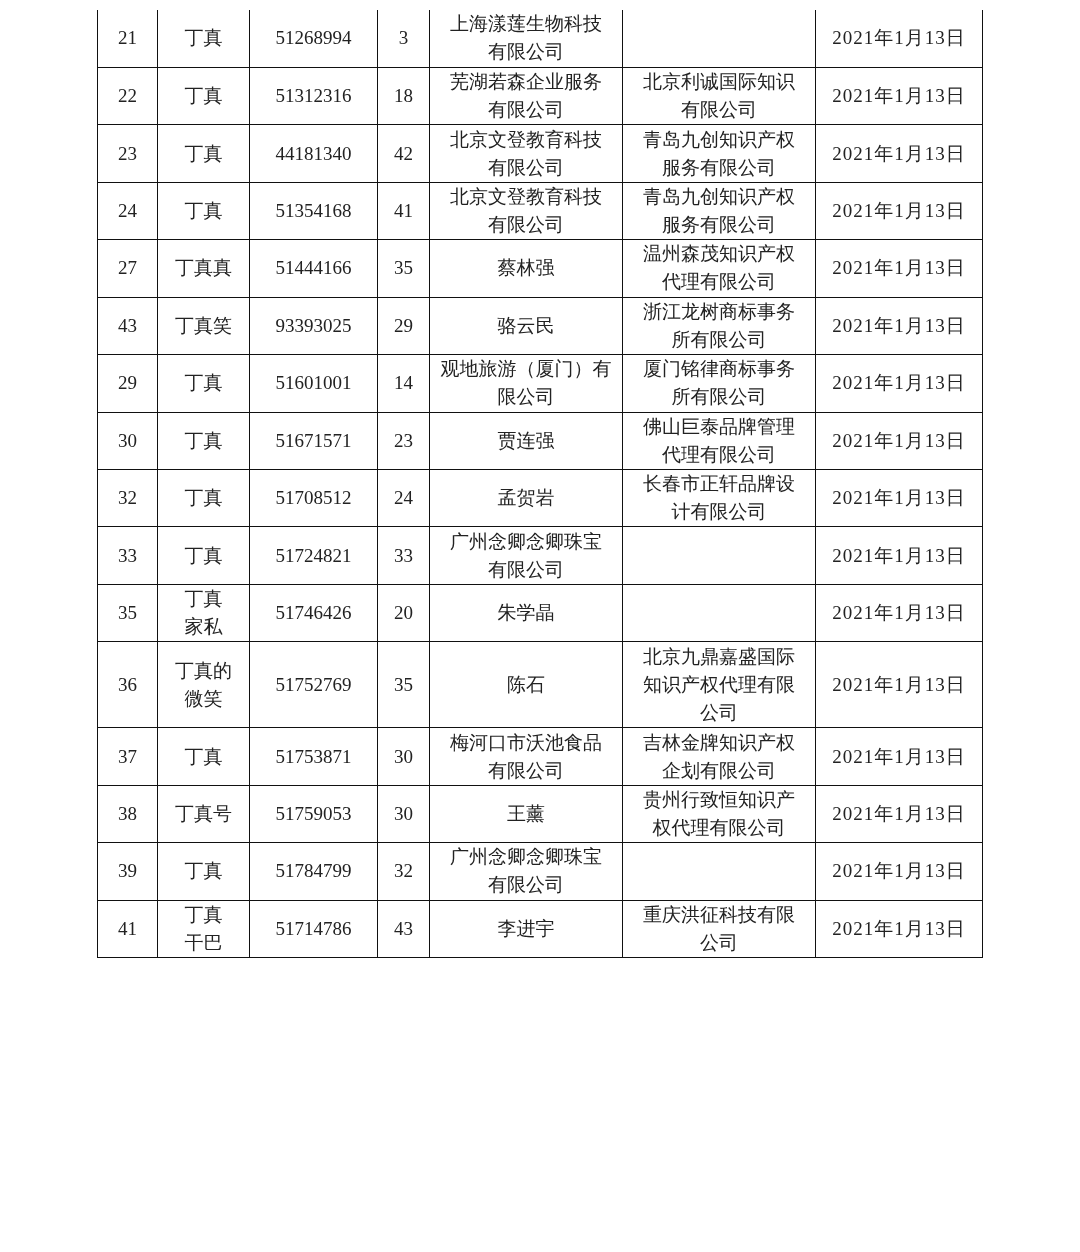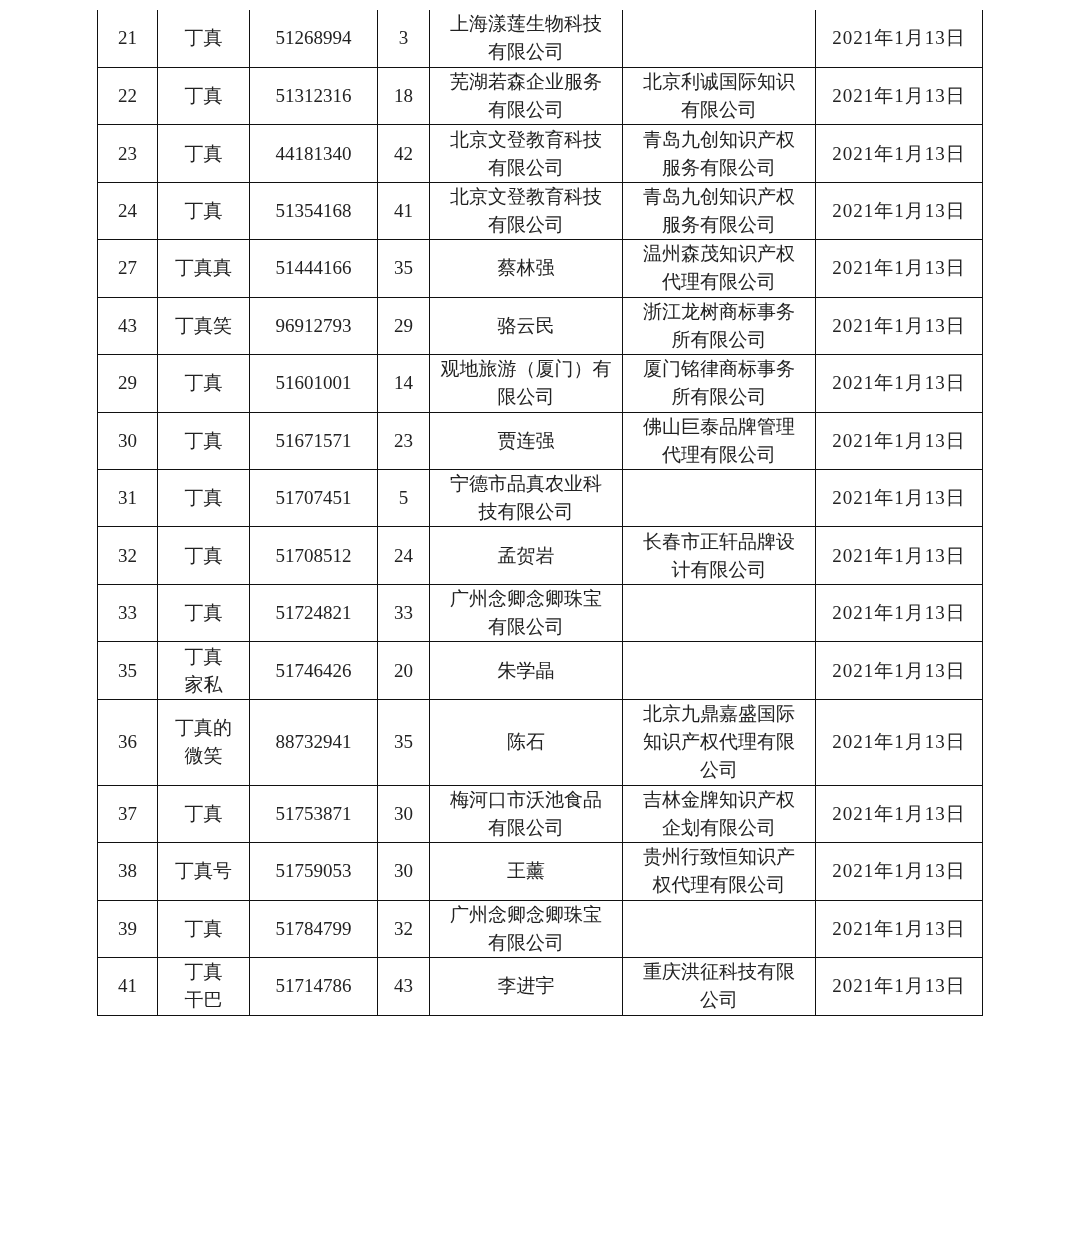--- a/index.html
+++ b/index.html
@@ -111,21 +111,21 @@
       <td class="num">51444166</td>
       <td class="num">35</td>
       <td>蔡林强</td>
       <td>温州森茂知识产权
 代理有限公司</td>
       <td class="date">2021年1月13日</td>
     </tr>
     <tr>
       <td class="num">43</td>
       <td>丁真笑</td>
-      <td class="num">96912793</td>
+      <td class="num">93393025</td>
       <td class="num">29</td>
       <td>骆云民</td>
       <td>浙江龙树商标事务
 所有限公司</td>
       <td class="date">2021年1月13日</td>
     </tr>
     <tr>
       <td class="num">29</td>
       <td>丁真</td>
       <td class="num">51601001</td>
@@ -140,30 +140,20 @@
       <td class="num">30</td>
       <td>丁真</td>
       <td class="num">51671571</td>
       <td class="num">23</td>
       <td>贾连强</td>
       <td>佛山巨泰品牌管理
 代理有限公司</td>
       <td class="date">2021年1月13日</td>
     </tr>
     <tr>
-      <td class="num">31</td>
-      <td>丁真</td>
-      <td class="num">51707451</td>
-      <td class="num">5</td>
-      <td>宁德市品真农业科
-技有限公司</td>
-      <td></td>
-      <td class="date">2021年1月13日</td>
-    </tr>
-    <tr>
       <td class="num">32</td>
       <td>丁真</td>
       <td class="num">51708512</td>
       <td class="num">24</td>
       <td>孟贺岩</td>
       <td>长春市正轩品牌设
 计有限公司</td>
       <td class="date">2021年1月13日</td>
     </tr>
     <tr>
@@ -183,21 +173,21 @@
       <td class="num">51746426</td>
       <td class="num">20</td>
       <td>朱学晶</td>
       <td></td>
       <td class="date">2021年1月13日</td>
     </tr>
     <tr class="tall">
       <td class="num">36</td>
       <td>丁真的
 微笑</td>
-      <td class="num">88732941</td>
+      <td class="num">51752769</td>
       <td class="num">35</td>
       <td>陈石</td>
       <td>北京九鼎嘉盛国际
 知识产权代理有限
 公司</td>
       <td class="date">2021年1月13日</td>
     </tr>
     <tr>
       <td class="num">37</td>
       <td>丁真</td>

